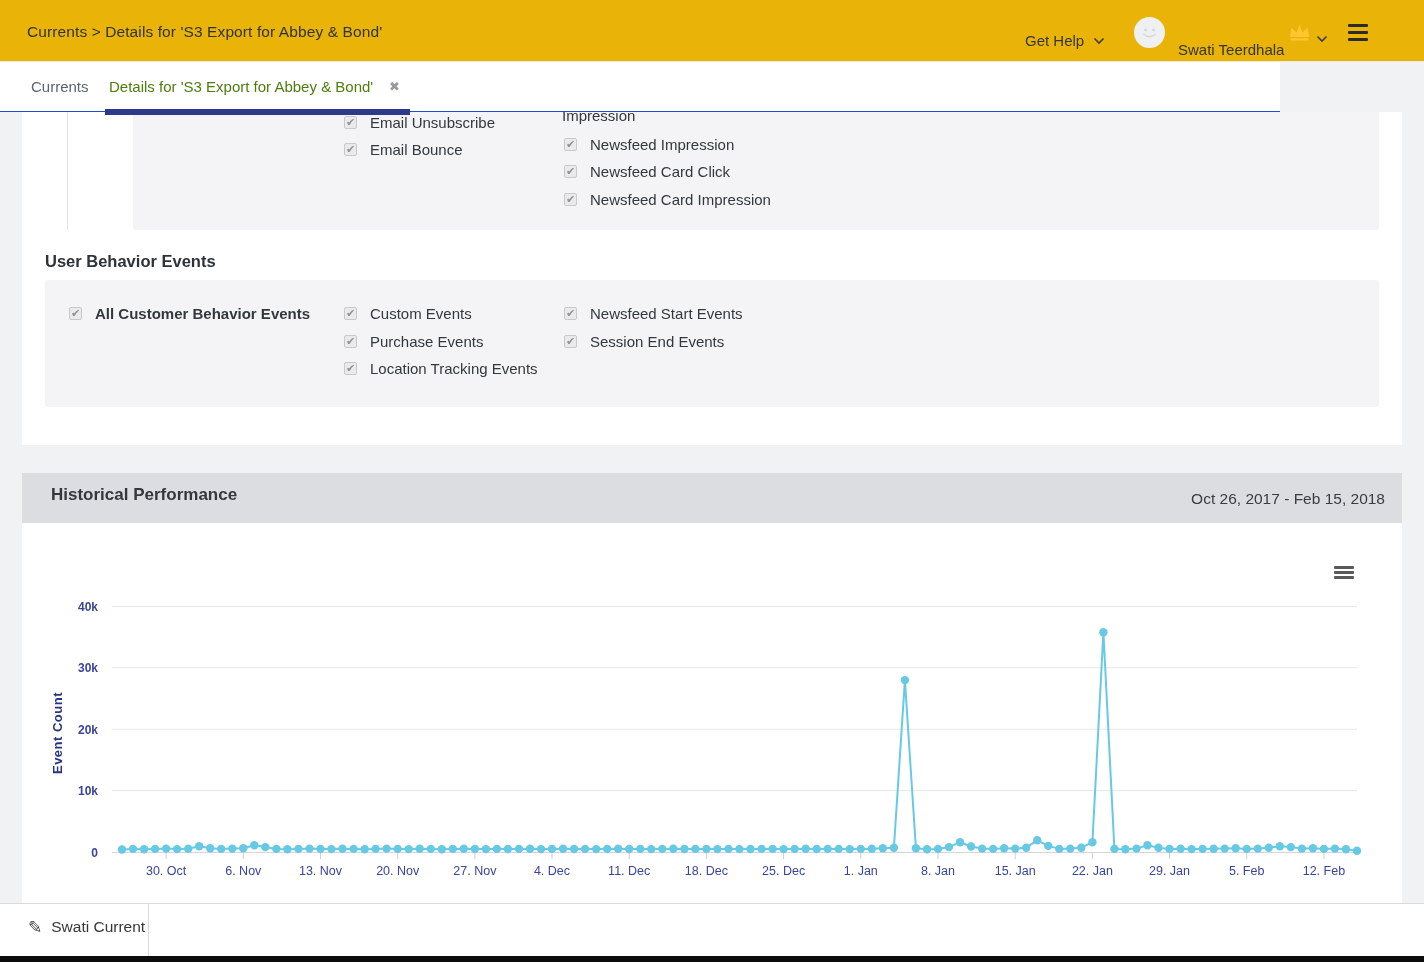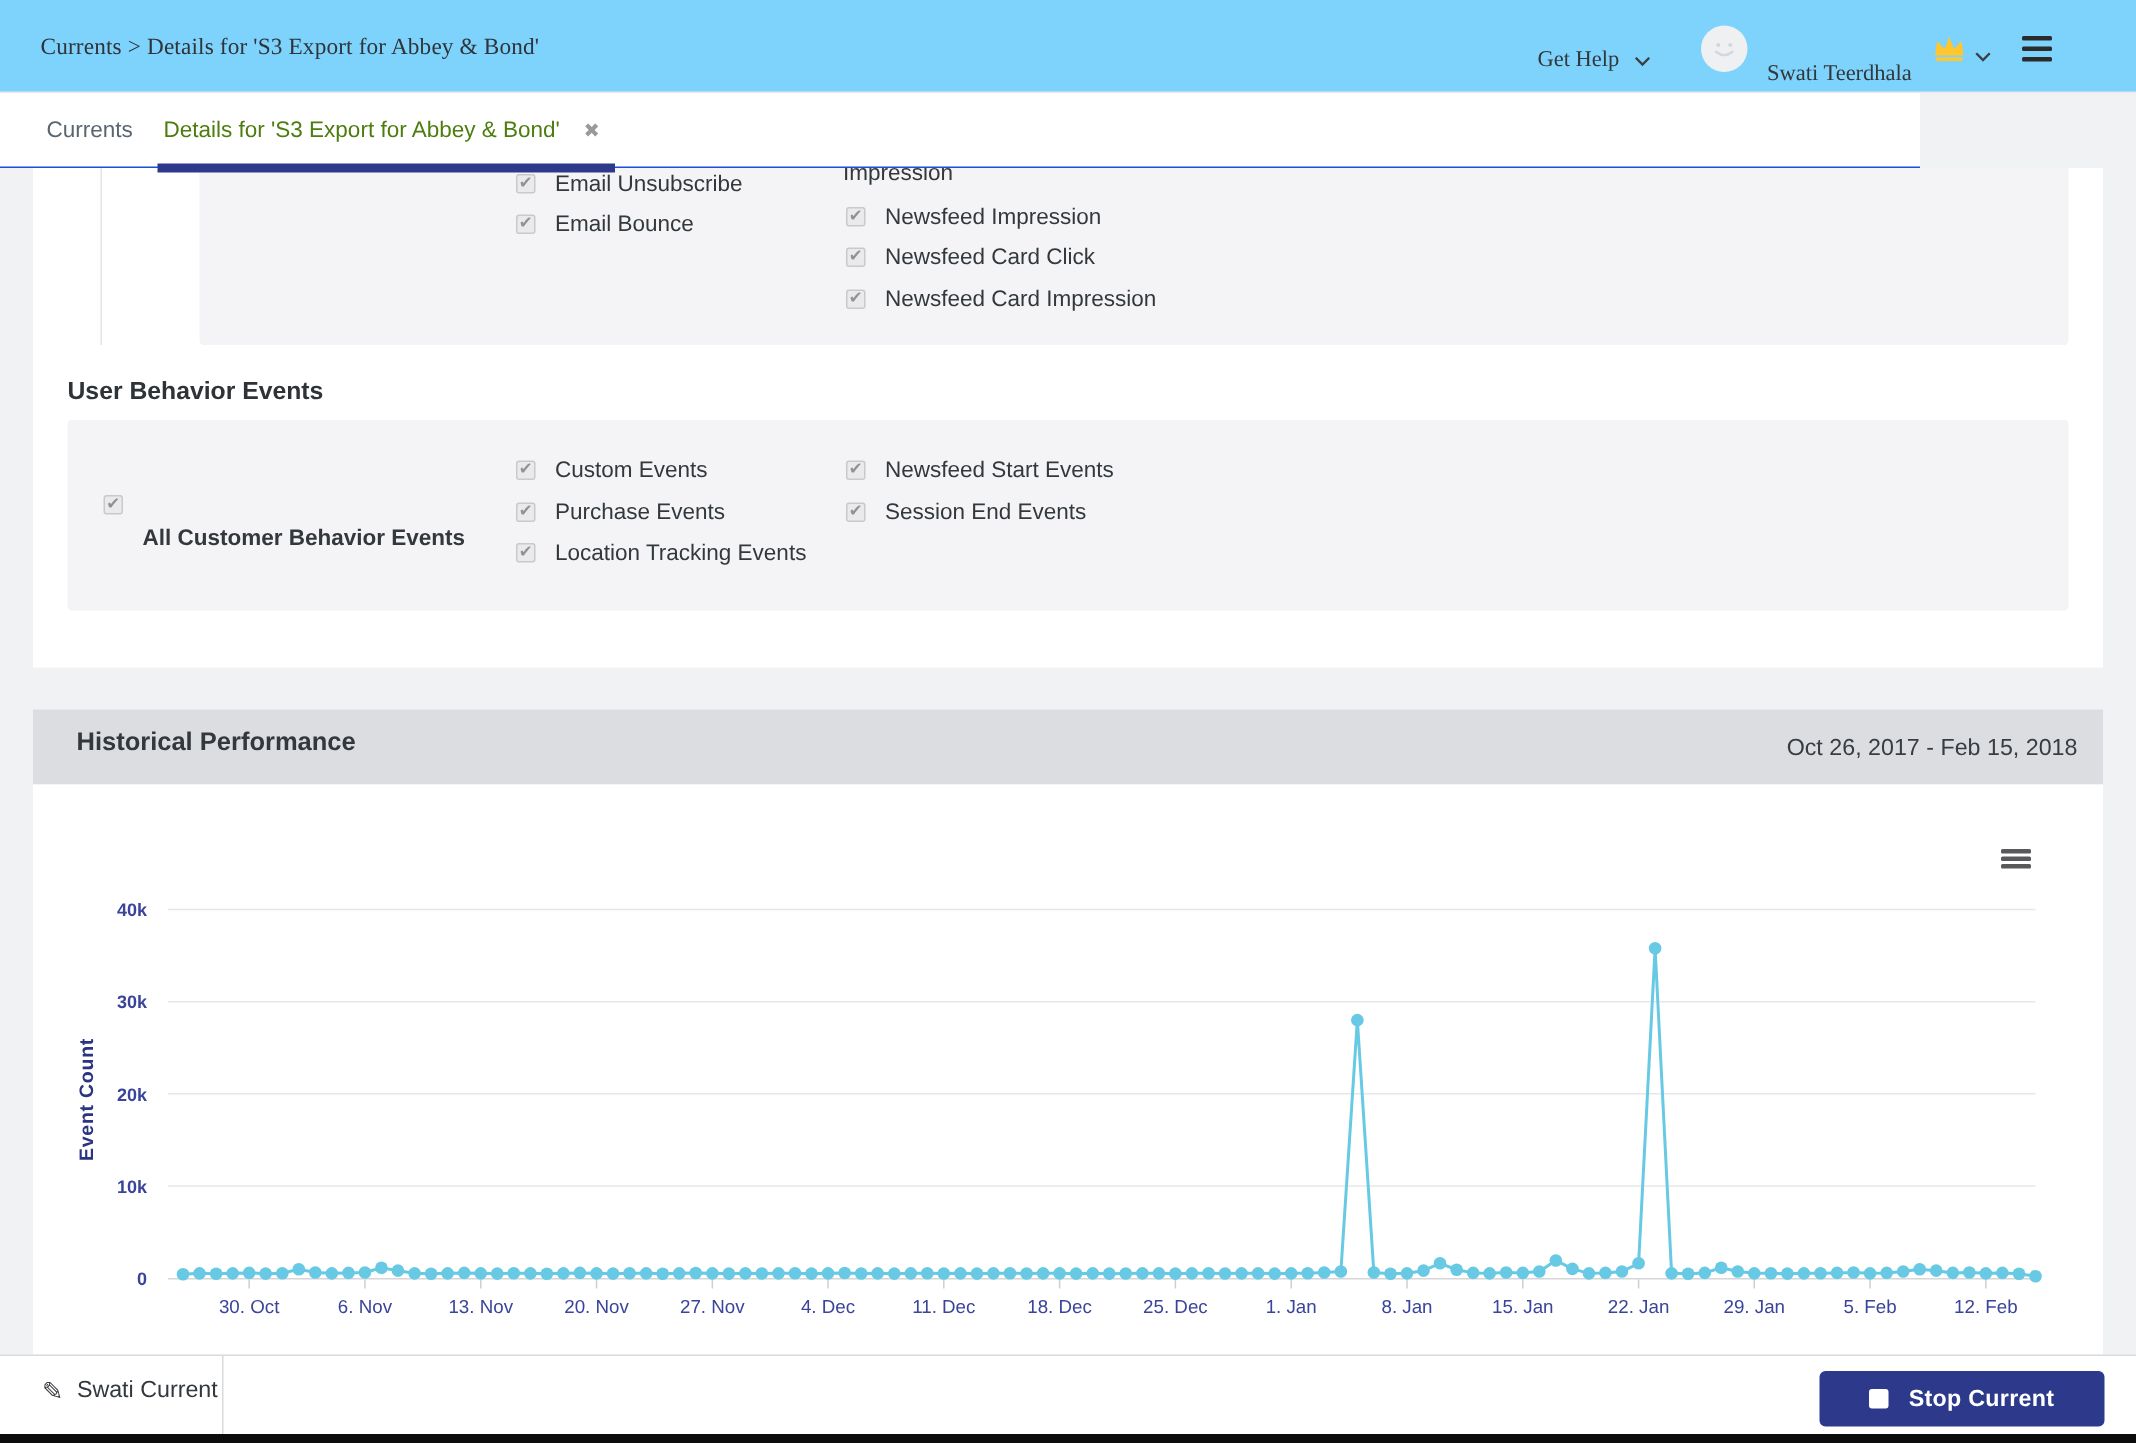--- a/index.html
+++ b/index.html
@@ -1,20 +1,20 @@
 <!DOCTYPE html>
 <html><head>
 <meta charset="utf-8">
 <style>
   * { margin:0; padding:0; box-sizing:border-box; }
   html,body { width:1424px; height:962px; overflow:hidden; }
   body { position:relative; background:#f1f2f4; font-family:"Liberation Sans", sans-serif; color:#33383d; }
 
   
-  .header { position:absolute; left:0; top:0; width:1424px; height:62px; background:#7dd3fc; border-bottom:1px solid #e8e9eb;font-family:Liberation Serif, serif; }
+  .header { position:absolute; left:0; top:0; width:1424px; height:62px; background:#eab308; border-bottom:1px solid #e8e9eb; }
   .breadcrumb { position:absolute; left:27px; top:23px; font-size:15.5px; color:#2f343a; letter-spacing:.1px; }
   .gethelp { position:absolute; left:1025px; top:32px; font-size:15px; color:#32373c; cursor:pointer; display:flex; align-items:center; gap:9px; }
   .avatar { position:absolute; left:1134px; top:17px; width:31px; height:31px; border-radius:50%; background:#eef0f2; }
   .username { position:absolute; left:1178px; top:41px; font-size:15px; color:#32373c; cursor:pointer; }
   .crown { position:absolute; left:1288px; top:22px; }
   .user-chevron { position:absolute; left:1316px; top:29px; }
   .menu-btn { position:absolute; left:1348px; top:24px; width:20px; height:17px; cursor:pointer; }
   .menu-btn span { display:block; width:20px; height:3px; background:#2b2b2b; border-radius:1px; margin-bottom:4px; }
 
   
@@ -27,21 +27,21 @@
   
   .card1 { position:absolute; left:22px; top:112px; width:1380px; height:333px; background:#fff; }
   .panelA-edge { position:absolute; left:45px; top:0; width:1px; height:118px; background:#e2e3e6; }
   .panelA { position:absolute; left:111px; top:0; width:1246px; height:118px; background:#f4f4f6; border-radius:0 0 3px 3px; overflow:hidden; }
   .panelB { position:absolute; left:23px; top:168px; width:1334px; height:127px; background:#f4f4f6; border-radius:3px; }
   .section-heading { position:absolute; left:23px; top:140px; font-size:16.5px; font-weight:bold; color:#2e3338; }
 
   .cb-row { position:absolute; display:flex; align-items:center; gap:13px; cursor:pointer; }
   .cb { width:13px; height:13px; background:#eaeaec; border:1px solid #c9c9cd; border-radius:2px; color:#8f9396; font-size:11px; line-height:11px; text-align:center; flex:none; }
   .cb-label { font-size:15px; color:#33383d; white-space:nowrap; }
-  .cb-label.bold { font-weight:bold;margin-top:45px; }
+  .cb-label.bold { font-weight:bold; }
   .frag { position:absolute; font-size:15px; color:#33383d; }
 
   
   .hist-bar { position:absolute; left:22px; top:473px; width:1380px; height:50px; background:#dcdde1; }
   .hist-title { position:absolute; left:29px; top:12px; font-size:17px; font-weight:bold; color:#33383d; }
   .hist-range { position:absolute; right:17px; top:17px; font-size:15.5px; color:#383d42;text-align:right; }
 
   .chart-card { position:absolute; left:22px; top:523px; width:1380px; height:380px; background:#fff; }
   .chart-menu { position:absolute; left:1312px; top:43px; width:20px; height:15px; cursor:pointer; }
   .chart-menu span { display:block; width:20px; height:3px; background:#59595c; border-radius:1px; margin-bottom:2px; }
@@ -336,19 +336,15 @@
       <span></span>
     </div>
 </div>
 
 <div class="footer">
   <div class="edit-btn">
     <span class="edit-icon">✎</span>
     <span class="edit-label">Swati Current</span>
   </div>
   <div class="footer-divider"></div>
-  <div class="stop-btn">
-    <span class="stop-icon"></span>
-    <span class="stop-label">Stop Current</span>
-  </div>
 </div>
 
 <div class="bottom-strip"></div>
 
 </body></html>

